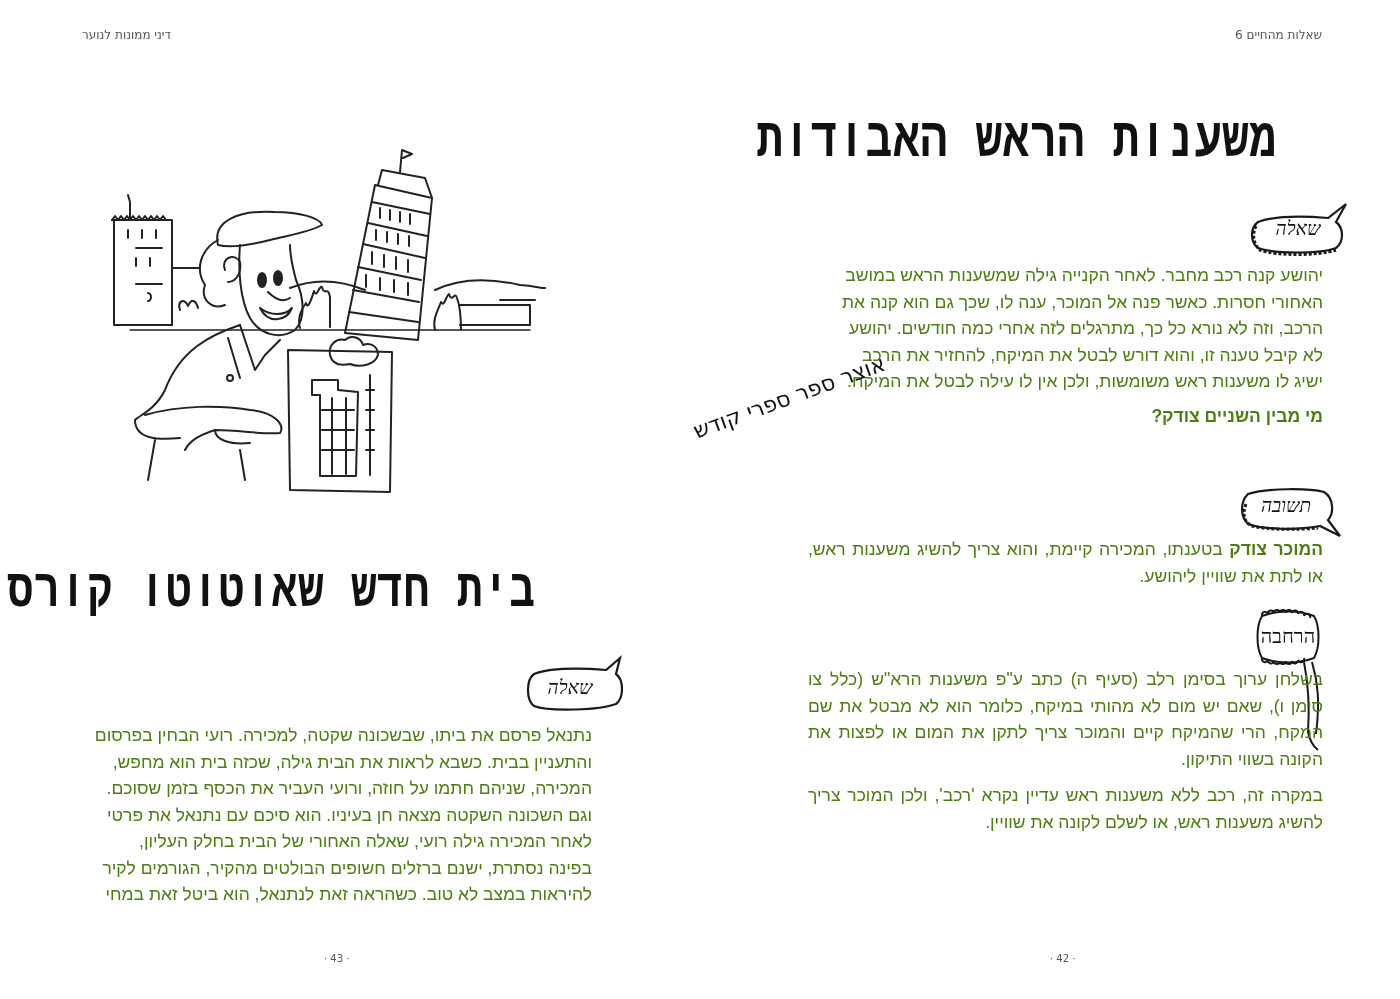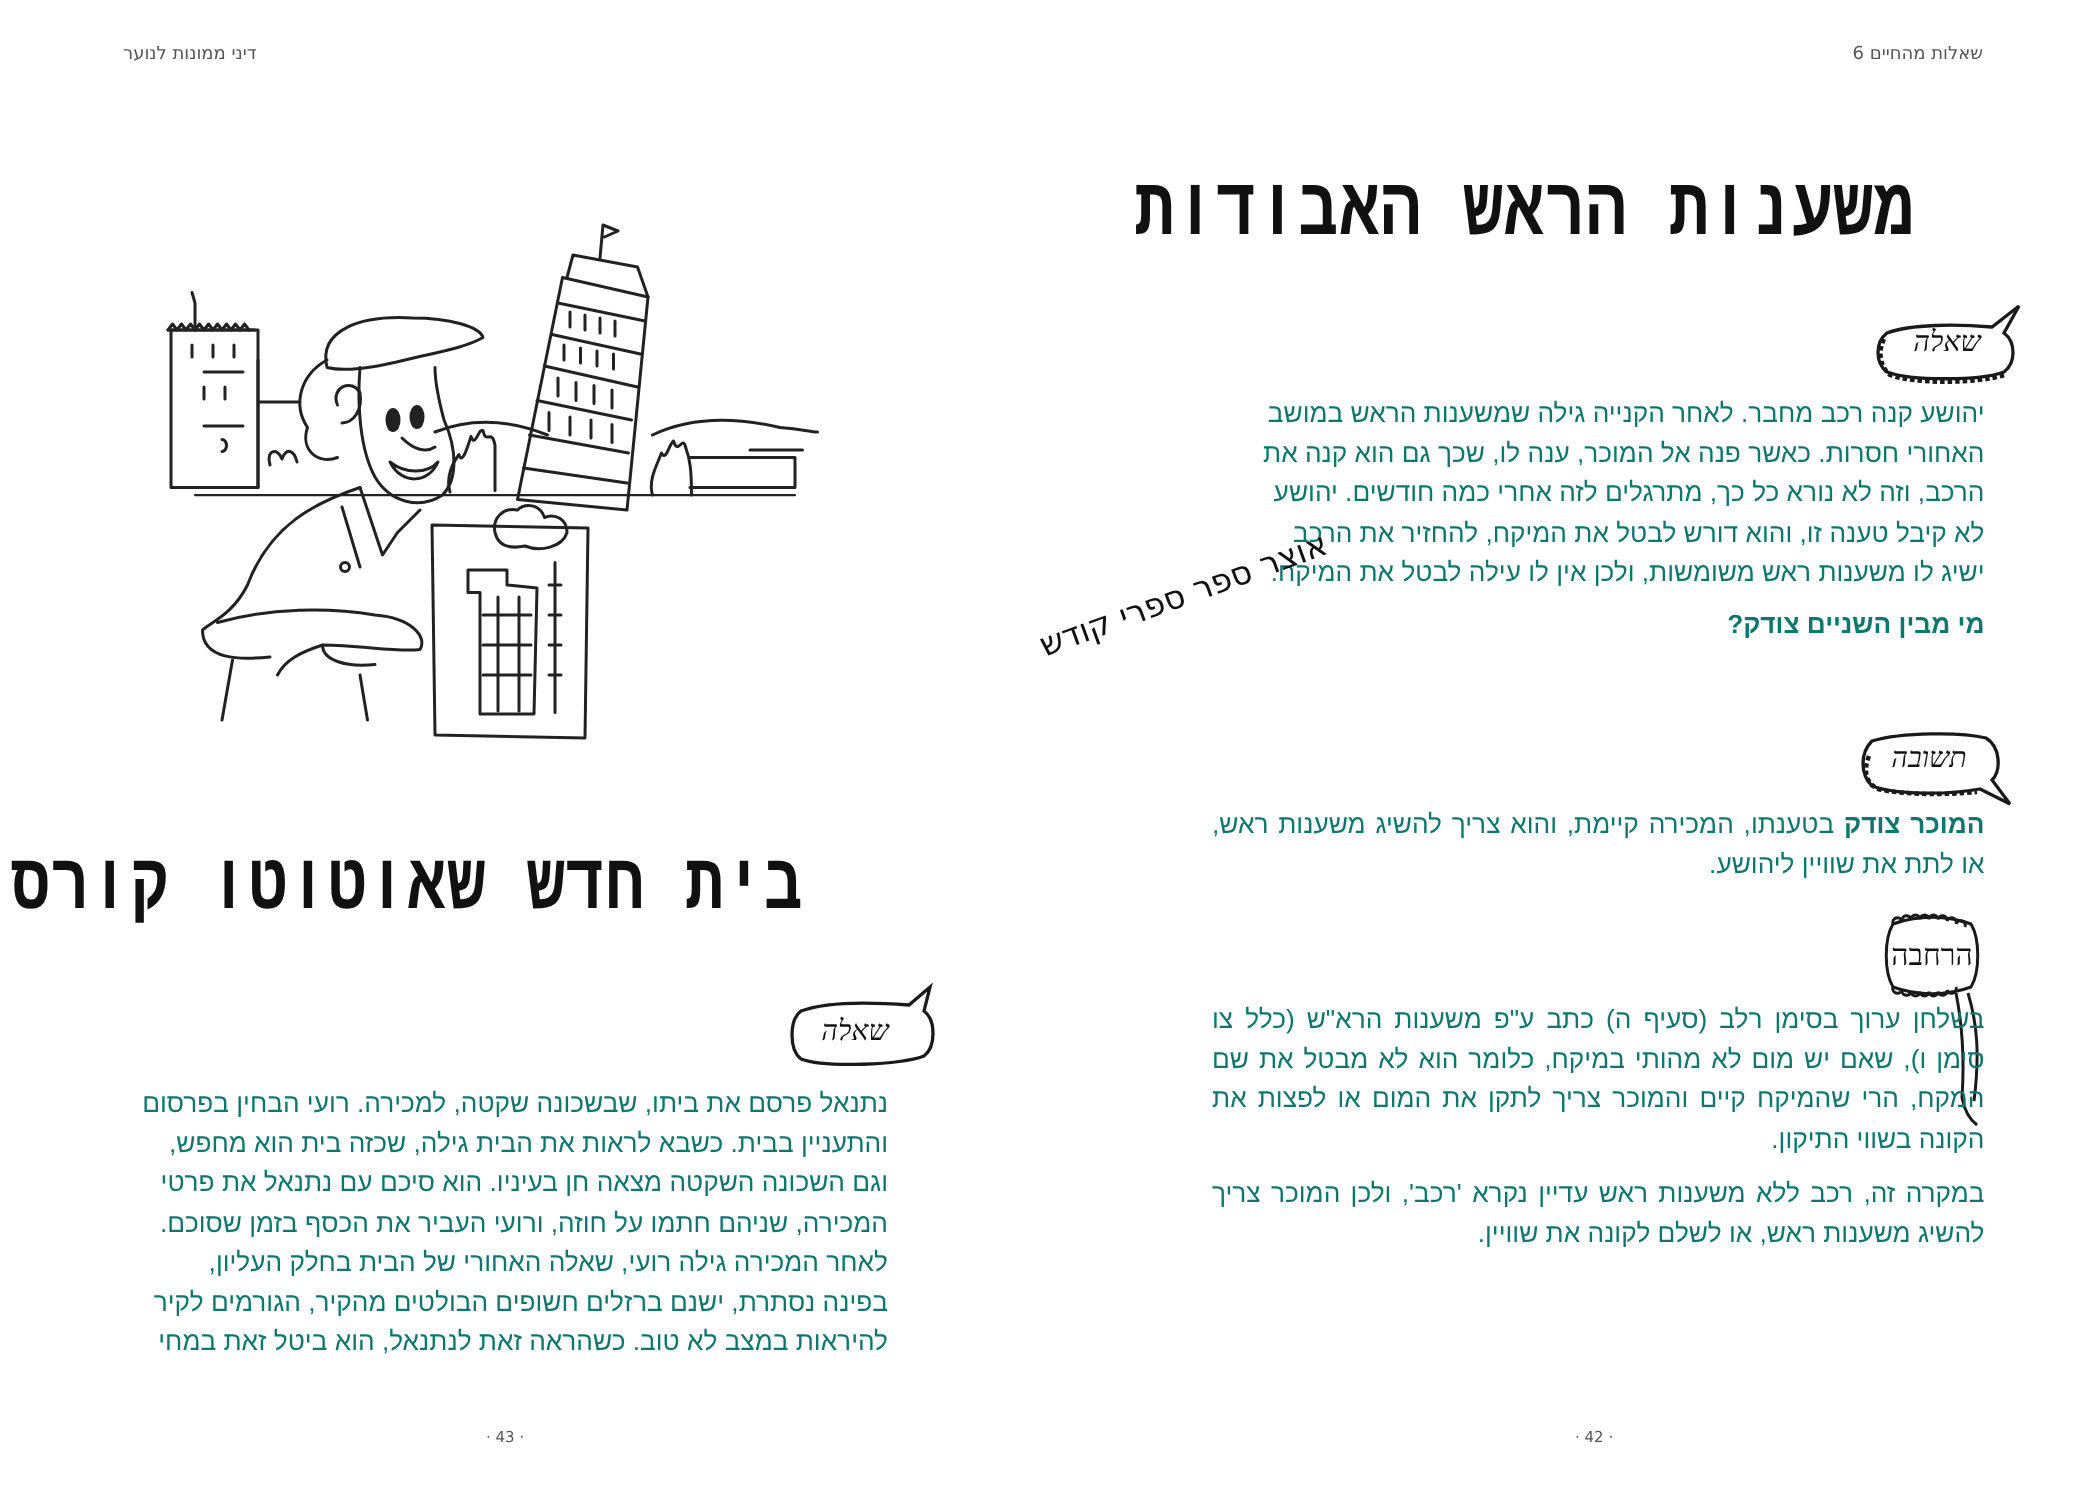--- a/index.html
+++ b/index.html
@@ -9,21 +9,21 @@
   .page.right{left:700px;}
   .running-head{position:absolute;top:28px;font-size:12px;color:#555;direction:rtl;white-space:nowrap;}
   .left .running-head{left:82px;}
   .right .running-head{right:78px;}
   .folio{position:absolute;top:953px;font-size:10px;color:#555;white-space:nowrap;}
   .left .folio{left:324px;}
   .right .folio{left:350px;}
   .chapter-title{position:absolute;direction:rtl;text-align:center;font-family:"DejaVu Sans Mono","Liberation Mono",monospace;font-weight:bold;letter-spacing:1px;color:#111;transform:scaleX(0.82);transform-origin:center;white-space:nowrap;}
   .right .chapter-title{top:106px;left:140px;width:480px;font-size:54px;}
   .left .chapter-title{top:558px;left:90px;width:490px;font-size:52px;}
-  .body-text{position:absolute;direction:rtl;text-align:justify;font-family:"Liberation Sans",sans-serif;font-size:17.5px;line-height:26.5px;color:#0f766e;}
+  .body-text{position:absolute;direction:rtl;text-align:justify;font-family:"Liberation Sans",sans-serif;font-size:17.5px;line-height:26.5px;color:#4d7c0f;}
   .body-text p{margin:0 0 10px 0;}
   .bold{font-weight:bold;}
   .bubble{position:absolute;text-decoration:underline;}
   .bubble svg{display:block;}
   .bubble .bubble-label{position:absolute;left:0;right:0;text-align:center;font-family:"DejaVu Serif","Liberation Serif",serif;font-style:italic;font-size:19px;color:#111;direction:rtl;}
   .watermark{position:absolute;left:690px;top:420px;font-family:"DejaVu Sans",sans-serif;font-size:22px;color:#111;transform:rotate(-20deg);transform-origin:left top;direction:rtl;white-space:nowrap;}
   .illustration{position:absolute;left:100px;top:140px;width:480px;height:370px;}
 </style>
 </head>
 <body>
@@ -87,22 +87,22 @@
   <div class="bubble" style="left:520px;top:652px;">
     <svg width="110" height="66" viewBox="0 0 110 66" fill="none" stroke="#1a1a1a" stroke-width="2.2">
       <path d="M14 22 C30 16 60 16 86 18 L100 6 L96 22 C104 28 104 46 96 52 C80 58 30 60 14 54 C6 48 6 28 14 22 Z"></path>
     </svg>
     <div class="bubble-label" style="top:24px;left:-10px;">שאלה</div>
   </div>
 
   <div class="body-text" style="left:80px;top:722px;width:512px;">
     <div>נתנאל פרסם את ביתו, שבשכונה שקטה, למכירה. רועי הבחין בפרסום</div>
     <div>והתעניין בבית. כשבא לראות את הבית גילה, שכזה בית הוא מחפש,</div>
+    <div>המכירה, שניהם חתמו על חוזה, ורועי העביר את הכסף בזמן שסוכם.</div>
     <div>וגם השכונה השקטה מצאה חן בעיניו. הוא סיכם עם נתנאל את פרטי</div>
-    <div>המכירה, שניהם חתמו על חוזה, ורועי העביר את הכסף בזמן שסוכם.</div>
     <div>לאחר המכירה גילה רועי, שאלה האחורי של הבית בחלק העליון,</div>
     <div>בפינה נסתרת, ישנם ברזלים חשופים הבולטים מהקיר, הגורמים לקיר</div>
     <div>להיראות במצב לא טוב. כשהראה זאת לנתנאל, הוא ביטל זאת במחי</div>
   </div>
 
   <div class="folio">· 43 ·</div>
 </div>
 
 <div class="page right">
   <div class="running-head">שאלות מהחיים 6</div>

